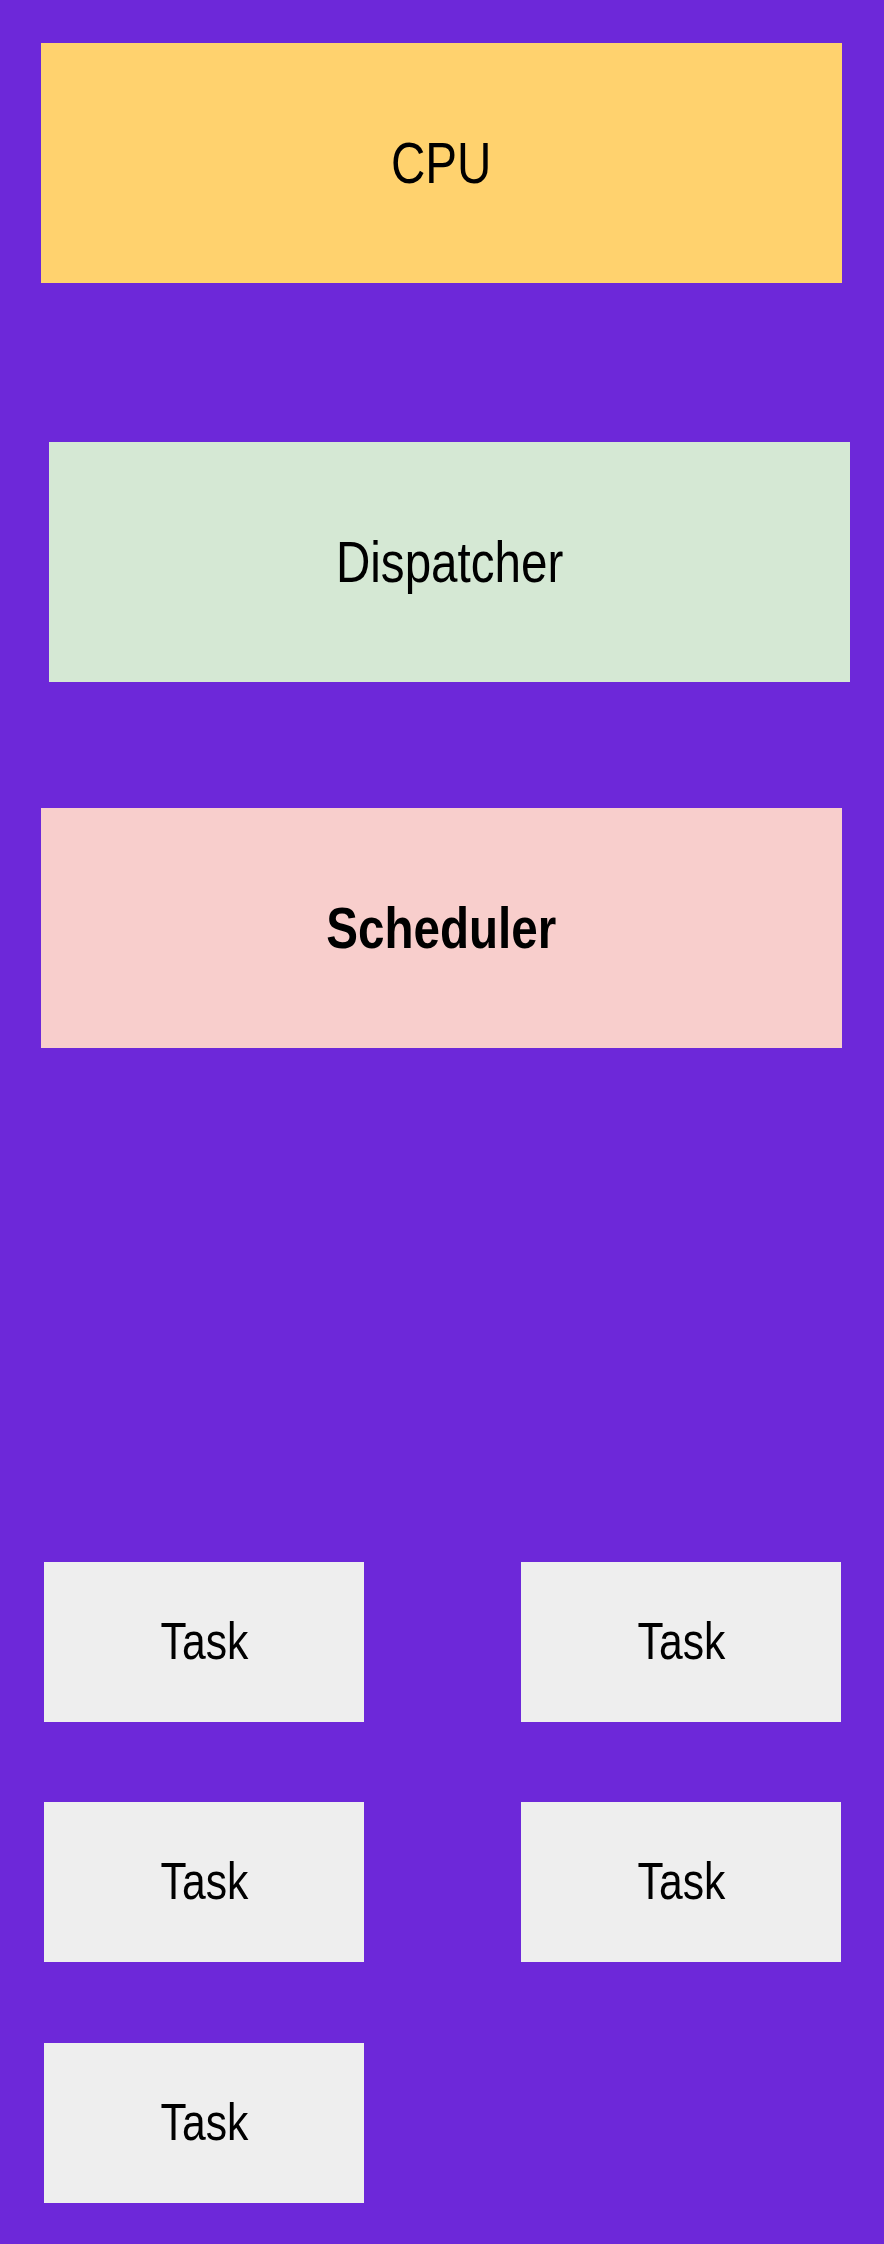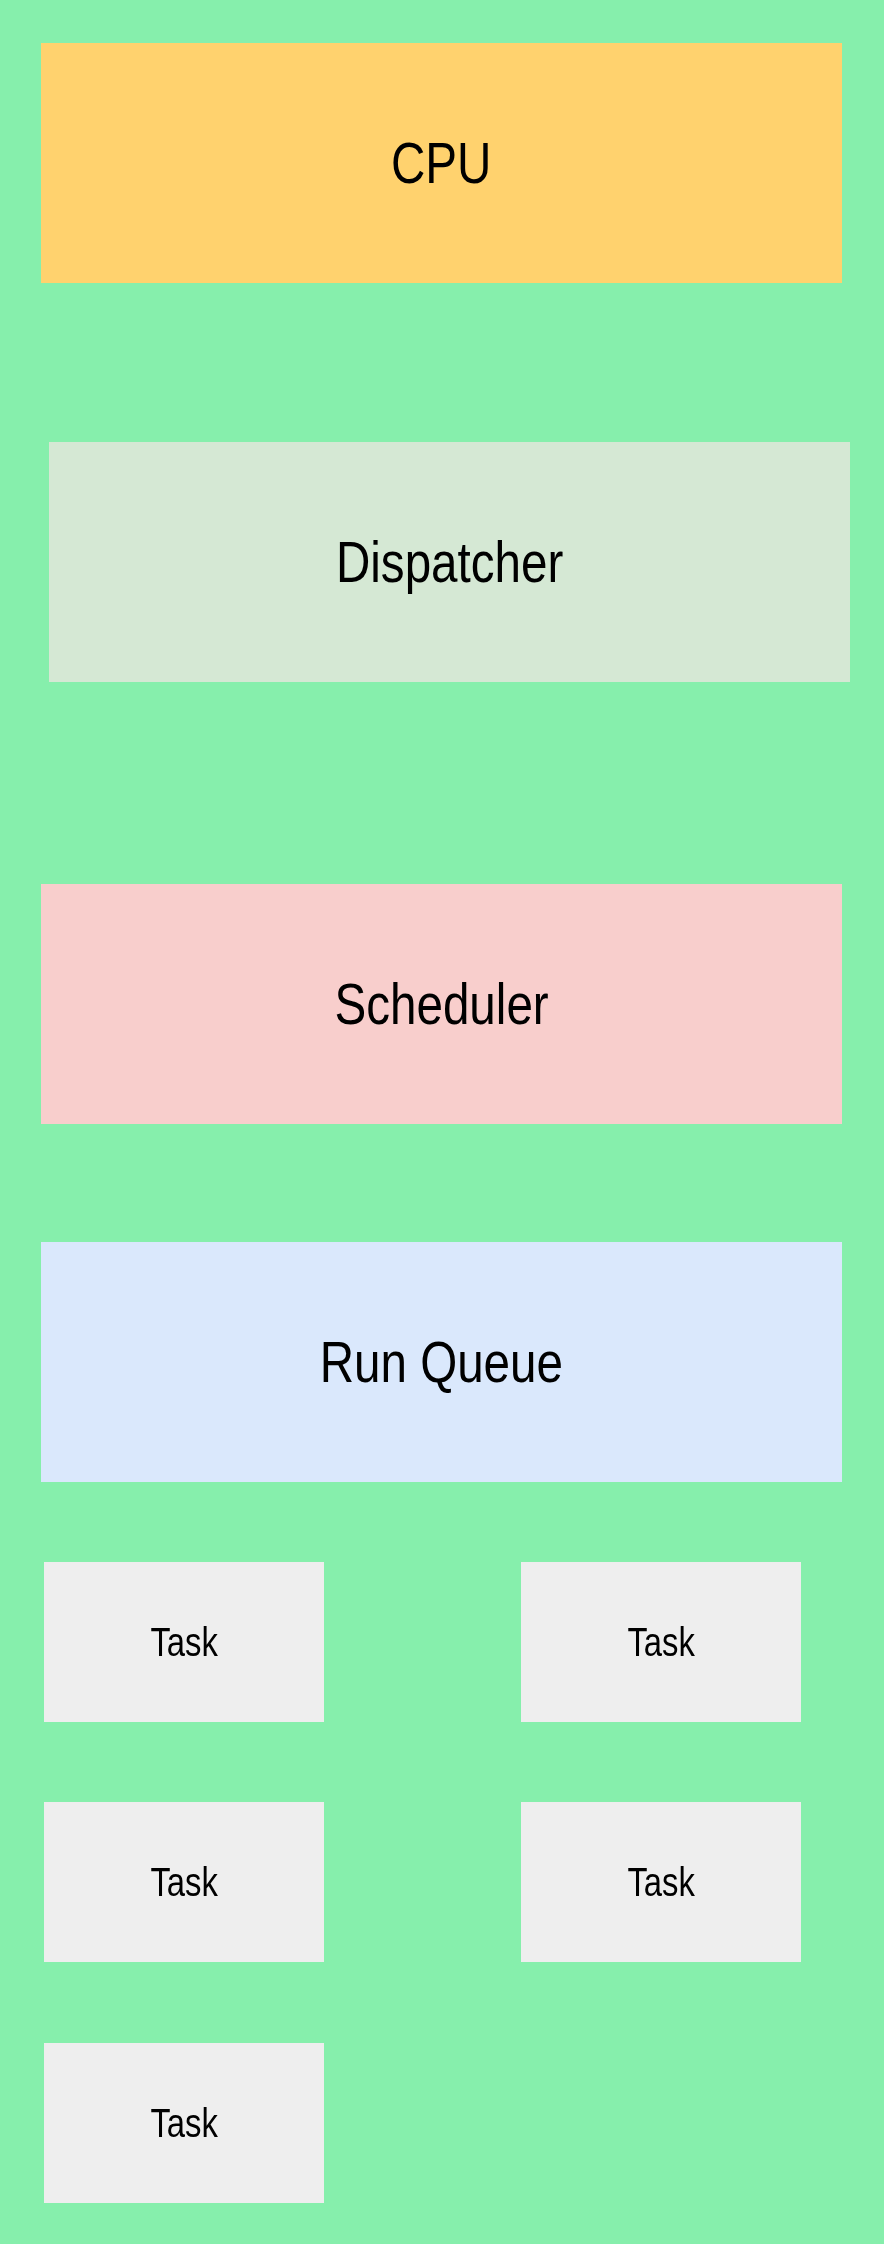--- a/index.html
+++ b/index.html
@@ -39,57 +39,54 @@
 
   
   .stage {
     left: 41px;
     width: 801px;
     height: 240px;
     font-size: 58px;
   }
   #node-cpu        { top: 43px;   background: #FFD26E; }
   #node-dispatcher { top: 442px;  background: #D5E8D4; }
-  #node-scheduler  { top: 884px;  background: #F8CECC; }
+  #node-scheduler  { top: 808px;  background: #F8CECC; font-weight: bold; }
   #node-runqueue   { top: 1242px; background: #DAE8FC; }
 
   
   .task {
-    width: 280px;
+    width: 320px;
     height: 160px;
     background: #EEEEEE;
-    font-size: 40px;
+    font-size: 52px;
     text-align: right;
   }
   .col-left  { left: 44px;  }
   .col-right { left: 521px; }
   .row-1 { top: 1562px; }
   .row-2 { top: 1802px; }
   .row-3 { top: 2043px; }
 </style>
 </head>
 <body>
 
-<div id="diagram" style="background: #86efac;">
+<div id="diagram" style="background: #6d28d9;">
 
   <div class="node stage" id="node-cpu" style="background: rgb(255, 210, 110);">
     <span class="label">CPU</span>
   </div>
 
   <div class="node stage" id="node-dispatcher" style="background: rgb(213, 232, 212); margin-left: 8px;">
     <span class="label">Dispatcher</span>
   </div>
 
   <div class="node stage" id="node-scheduler" style="background: rgb(248, 206, 204);">
     <span class="label">Scheduler</span>
   </div>
 
-  <div class="node stage" id="node-runqueue" style="background: rgb(218, 232, 252);">
-    <span class="label">Run Queue</span>
-  </div>
 
   <div class="node task col-left row-1" style="background: rgb(238, 238, 238);">
     <span class="label">Task</span>
   </div>
 
   <div class="node task col-right row-1" style="background: rgb(238, 238, 238);">
     <span class="label">Task</span>
   </div>
 
   <div class="node task col-left row-2" style="background: rgb(238, 238, 238);">

